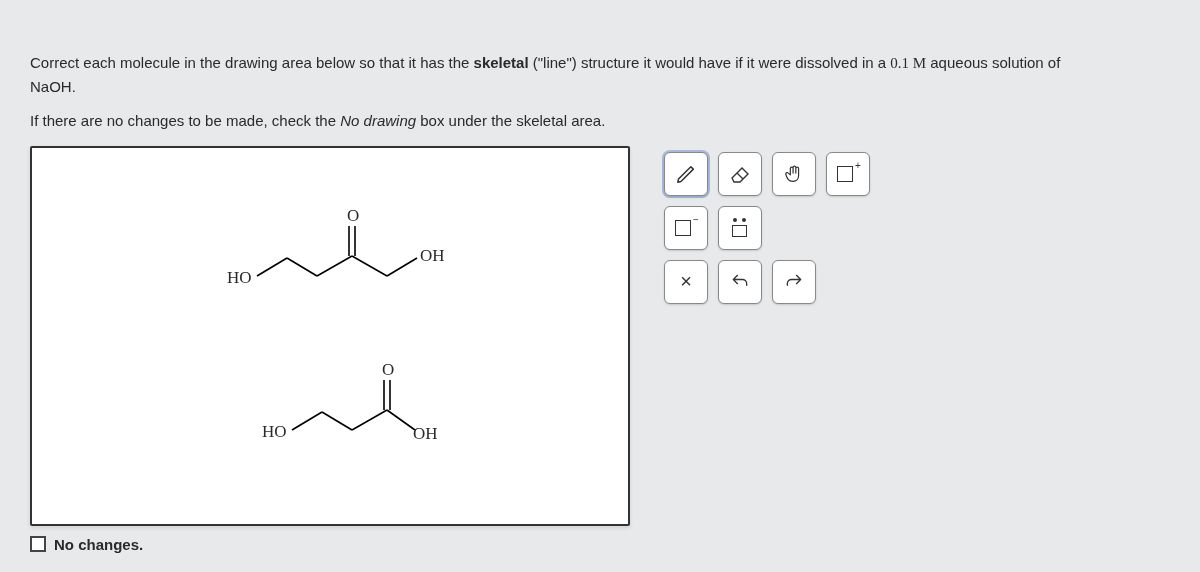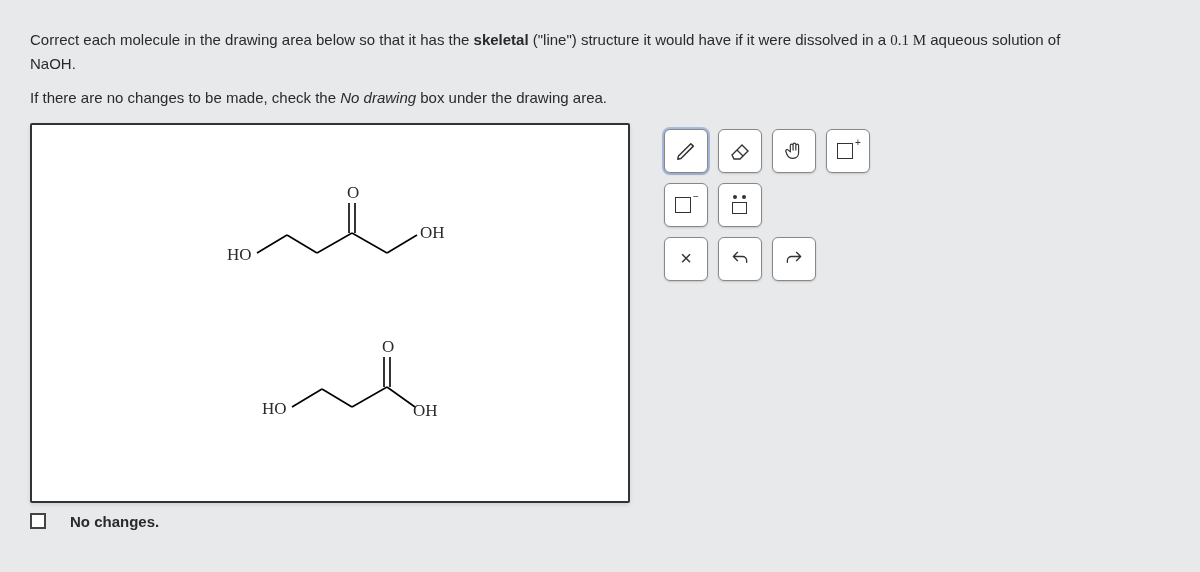--- a/index.html
+++ b/index.html
@@ -8,20 +8,21 @@
     width: 1200px;
     height: 572px;
     background: #e8e9eb;
     font-family: Arial, Helvetica, sans-serif;
     font-size: 15px;
     color: #2a2a2a;
     overflow: hidden;
   }
   .container {
     padding: 28px 30px 10px 30px;
+    margin-top: 23px;
   }
   .prompt {
     line-height: 1.55;
     max-width: 1130px;
   }
   .prompt .bold { font-weight: 700; }
   .prompt .italic { font-style: italic; }
   .conc {
     font-family: "Times New Roman", Times, serif;
   }
@@ -48,21 +49,21 @@
   }
   .mol svg { display: block; }
   .mol .lbl {
     position: absolute;
     font-size: 17px;
   }
   .no-changes {
     margin-top: 10px;
     display: flex;
     align-items: center;
-    gap: 24px;
+    gap: 8px;
     font-weight: 700;
     font-size: 15px;
   }
   .cb {
     width: 16px;
     height: 16px;
     border: 2px solid #444;
     background: #fff;
     display: inline-block;
   }
@@ -101,21 +102,21 @@
   .sup { position: relative; top:-8px; left:2px; font-size:10px; }
 </style>
 </head>
 <body>
 
 <div class="container">
   <div class="prompt">
     <span>Correct each molecule in the drawing area below so that it has the </span><span class="bold">skeletal</span><span> ("line") structure it would have if it were dissolved in a </span><span class="conc">0.1 M</span><span> aqueous solution of </span><br>
     <span>NaOH.</span>
     <div style="height:10px"></div>
-    <span>If there are no changes to be made, check the </span><span class="italic">No drawing</span><span> box under the drawing area.</span>
+    <span>If there are no changes to be made, check the </span><span class="italic">No drawing</span><span> box under the skeletal area.</span>
   </div>
 
   <div class="main-row">
     <div class="canvas-wrap">
       <div class="canvas">
 
         <div class="mol" style="left:200px; top:60px;">
           <svg width="220" height="100">
 
             <line x1="25" y1="68" x2="55" y2="50" stroke="#000" stroke-width="1.6"></line>

